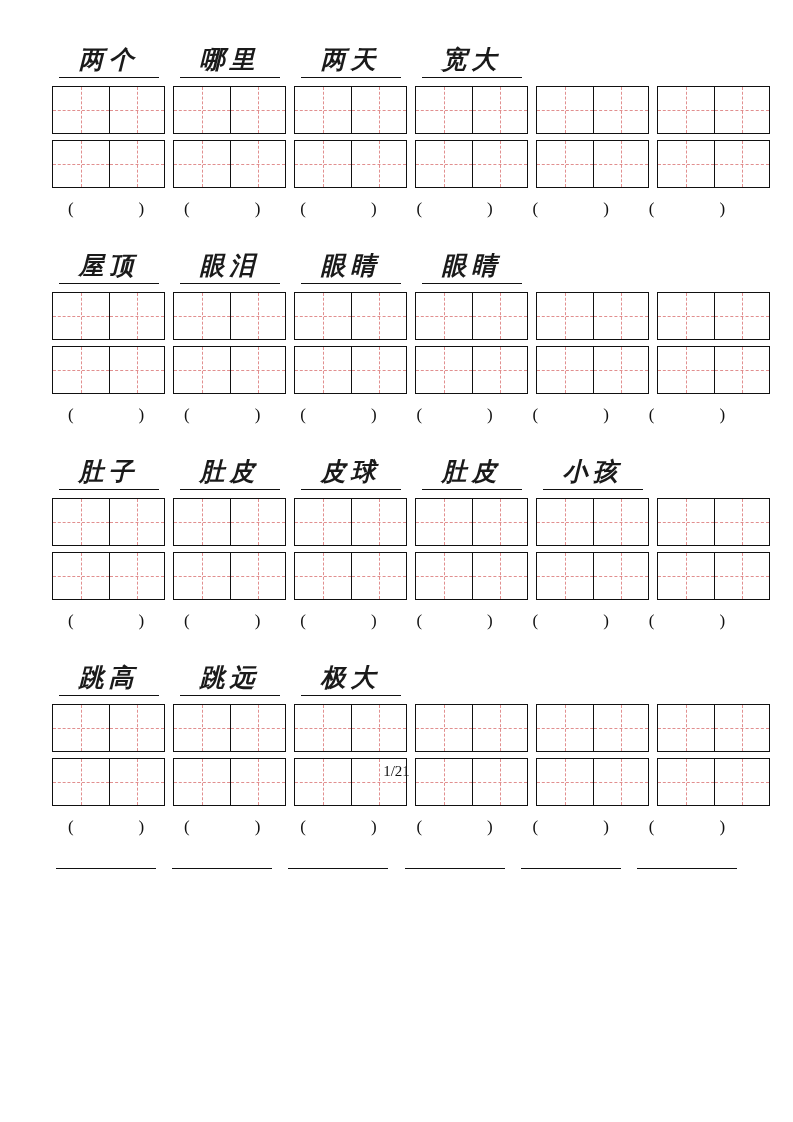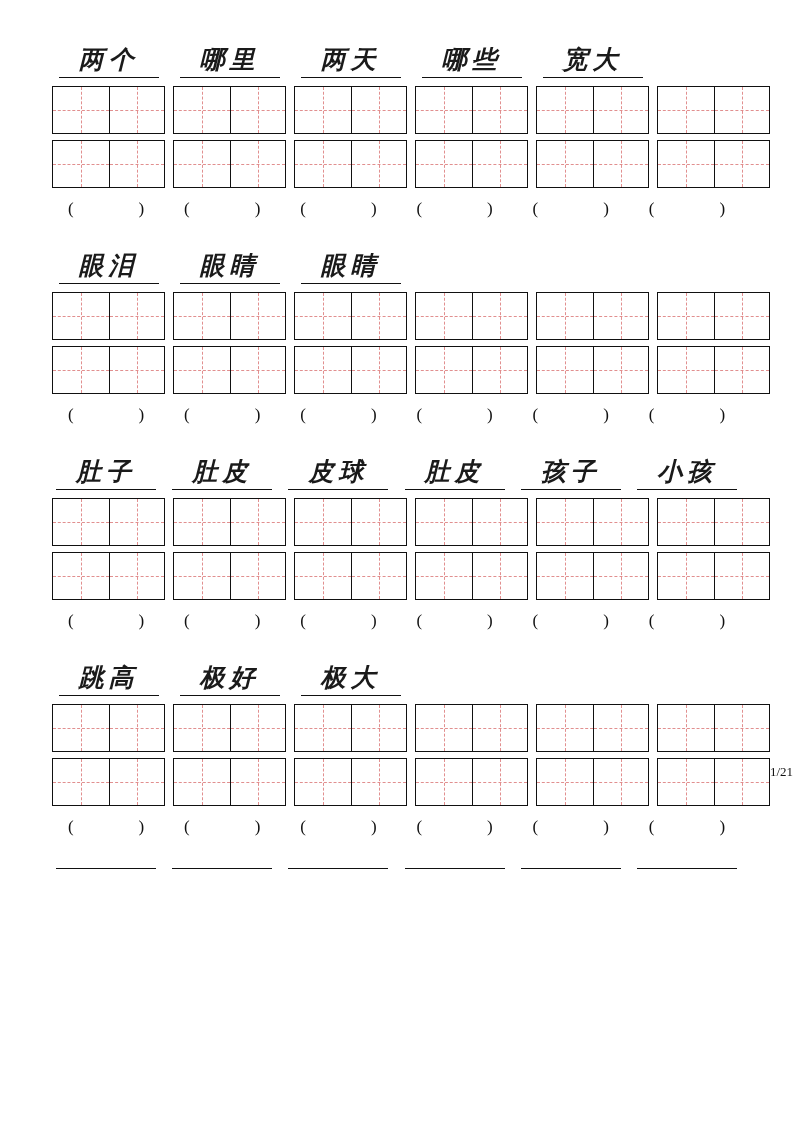--- a/index.html
+++ b/index.html
@@ -130,22 +130,22 @@
     display: block;
     width: 100px;
     margin: 0 auto;
     border-bottom: 1.6px solid #111;
   }
   .page-number {
     position: absolute;
     bottom: 34px;
     left: 0;
     right: 0;
-    text-align: right;
-    font-size: 13px;
+    text-align: center;
+    font-size: 15px;
     font-family: "Liberation Serif", serif;
     color: #111;
   }
 </style>
 </head>
 <body>
 
 <div class="page">
 
   <div class="row-block">
@@ -153,23 +153,20 @@
       <div class="word-cell">
         <div class="word-label">两个</div>
       </div>
       <div class="word-cell">
         <div class="word-label">哪里</div>
       </div>
       <div class="word-cell">
         <div class="word-label">两天</div>
       </div>
       <div class="word-cell">
-        <div class="word-label">哪些</div>
-      </div>
-      <div class="word-cell">
         <div class="word-label">宽大</div>
       </div>
     </div>
     <div class="word-row">
       <div class="word-cell">
         <div class="grid-stack">
           <div class="tian-row first">
             <div class="tian-cell"></div>
             <div class="tian-cell"></div>
           </div>
@@ -276,20 +273,23 @@
           <span class="lp">(</span>
           <span class="paren-blank"></span>
           <span>)</span>
         </div>
     </div>
   </div>
 
   <div class="row-block">
     <div class="word-row">
       <div class="word-cell">
+        <div class="word-label">屋顶</div>
+      </div>
+      <div class="word-cell">
         <div class="word-label">眼泪</div>
       </div>
       <div class="word-cell">
         <div class="word-label">眼睛</div>
       </div>
       <div class="word-cell">
         <div class="word-label">眼睛</div>
       </div>
     </div>
     <div class="word-row">
@@ -414,23 +414,20 @@
       <div class="word-cell">
         <div class="word-label">肚皮</div>
       </div>
       <div class="word-cell">
         <div class="word-label">皮球</div>
       </div>
       <div class="word-cell">
         <div class="word-label">肚皮</div>
       </div>
       <div class="word-cell">
-        <div class="word-label">孩子</div>
-      </div>
-      <div class="word-cell">
         <div class="word-label">小孩</div>
       </div>
     </div>
     <div class="word-row">
       <div class="word-cell">
         <div class="grid-stack">
           <div class="tian-row first">
             <div class="tian-cell"></div>
             <div class="tian-cell"></div>
           </div>
@@ -540,21 +537,21 @@
         </div>
     </div>
   </div>
 
   <div class="row-block">
     <div class="word-row">
       <div class="word-cell">
         <div class="word-label">跳高</div>
       </div>
       <div class="word-cell">
-        <div class="word-label">极好</div>
+        <div class="word-label">跳远</div>
       </div>
       <div class="word-cell">
         <div class="word-label">极大</div>
       </div>
     </div>
     <div class="word-row">
       <div class="word-cell">
         <div class="grid-stack">
           <div class="tian-row first">
             <div class="tian-cell"></div>

